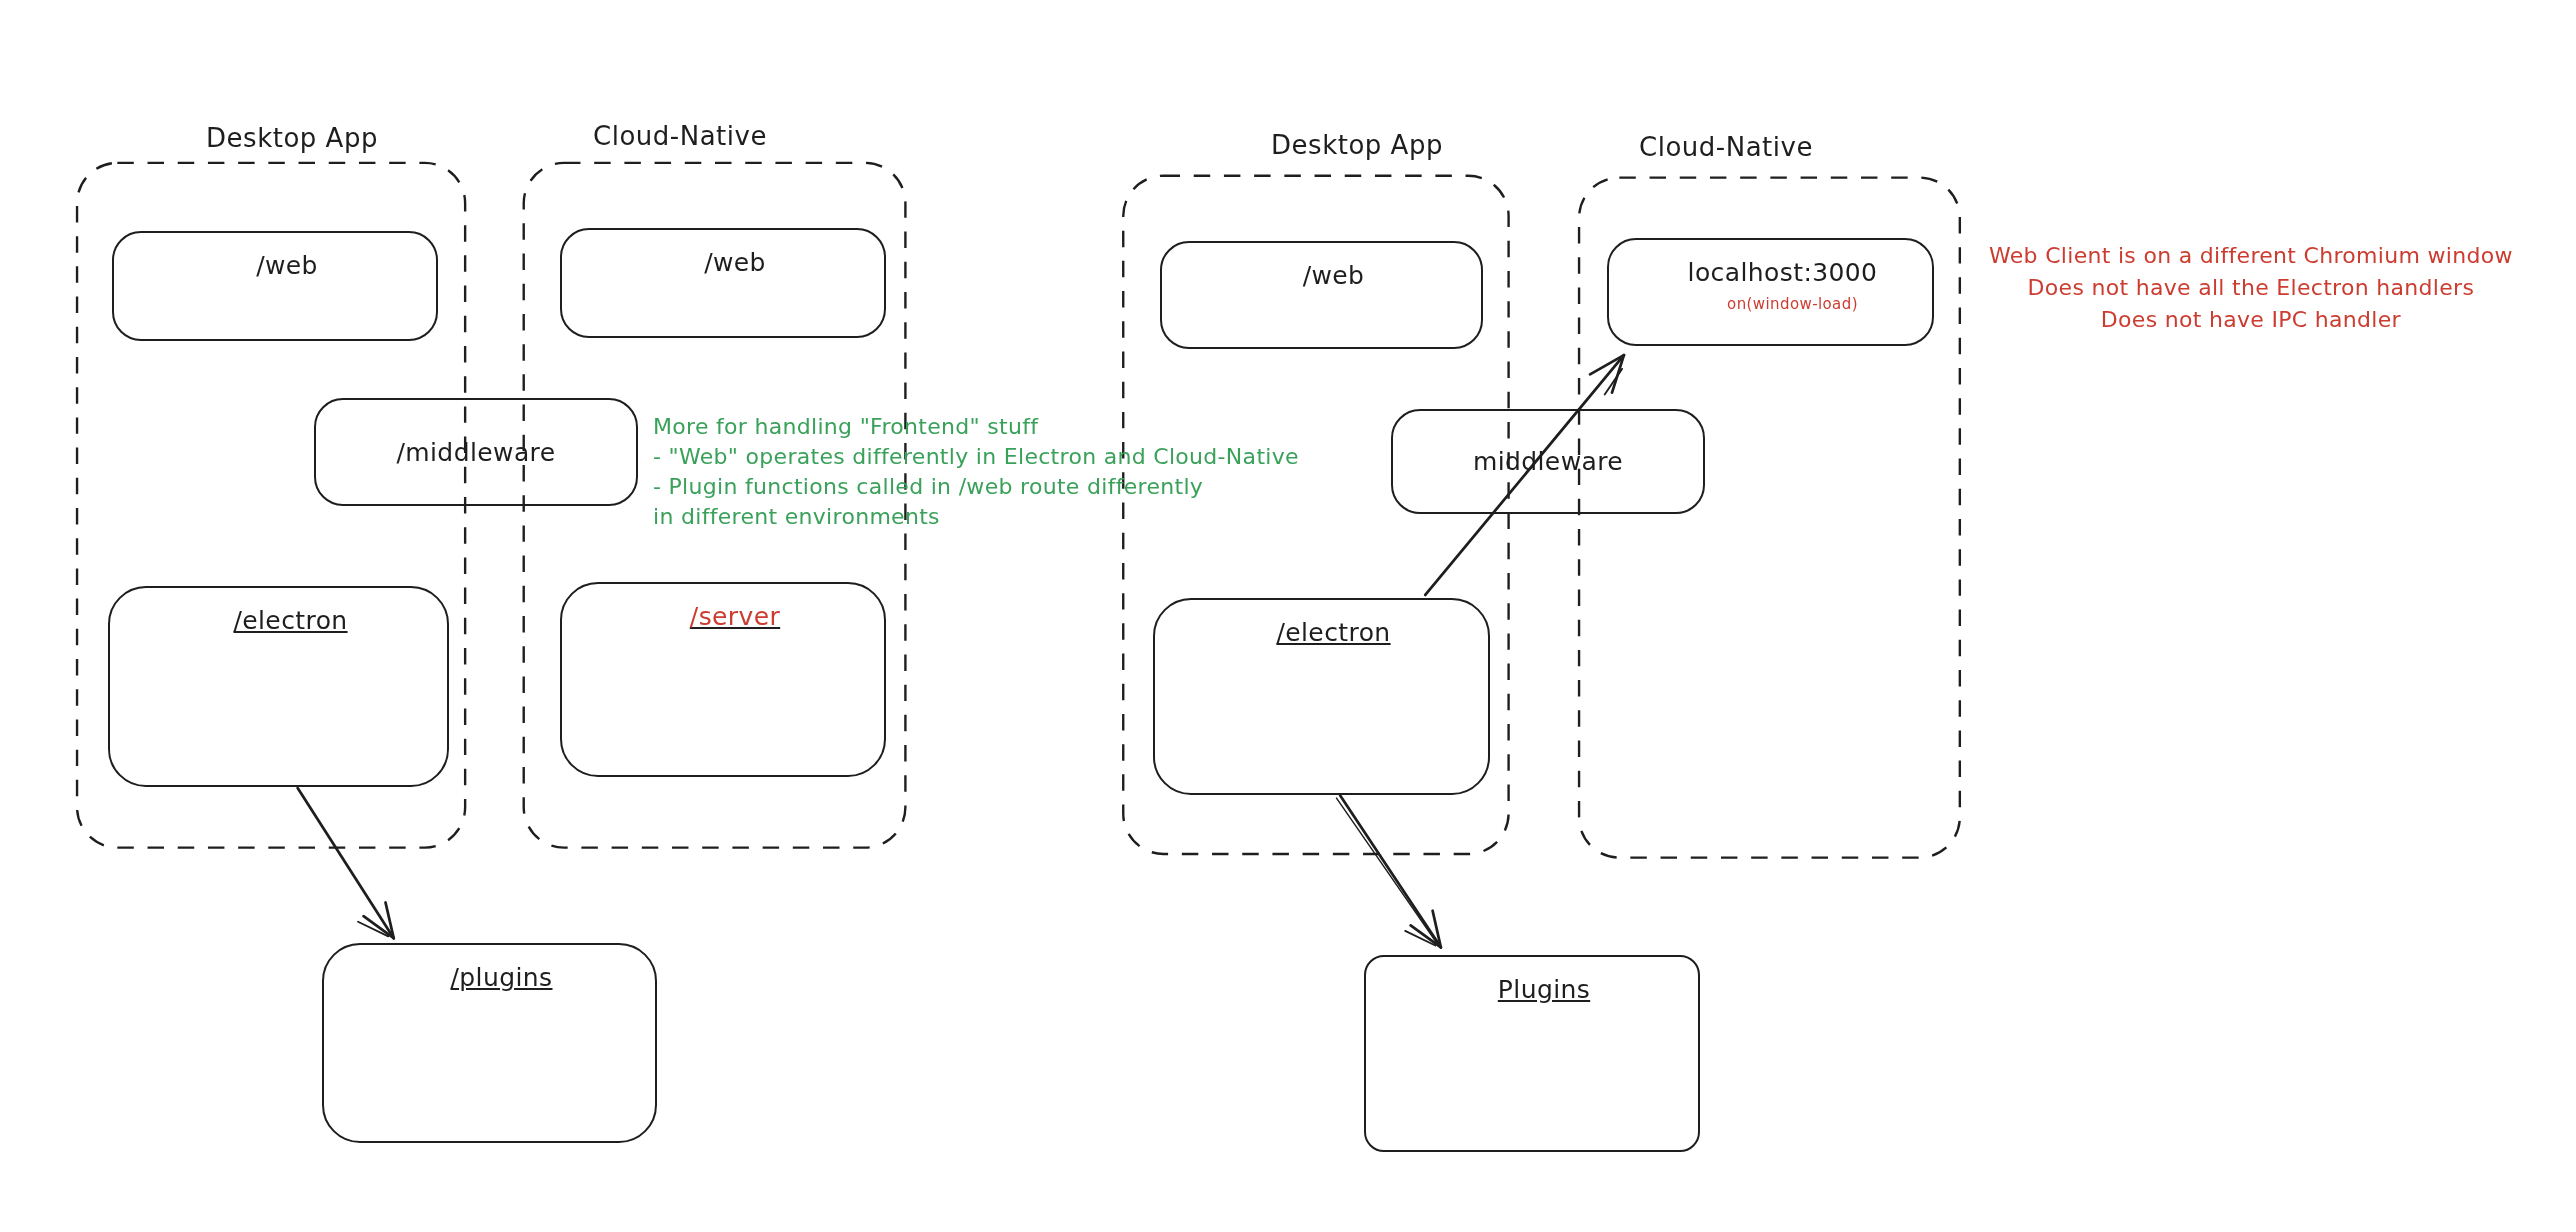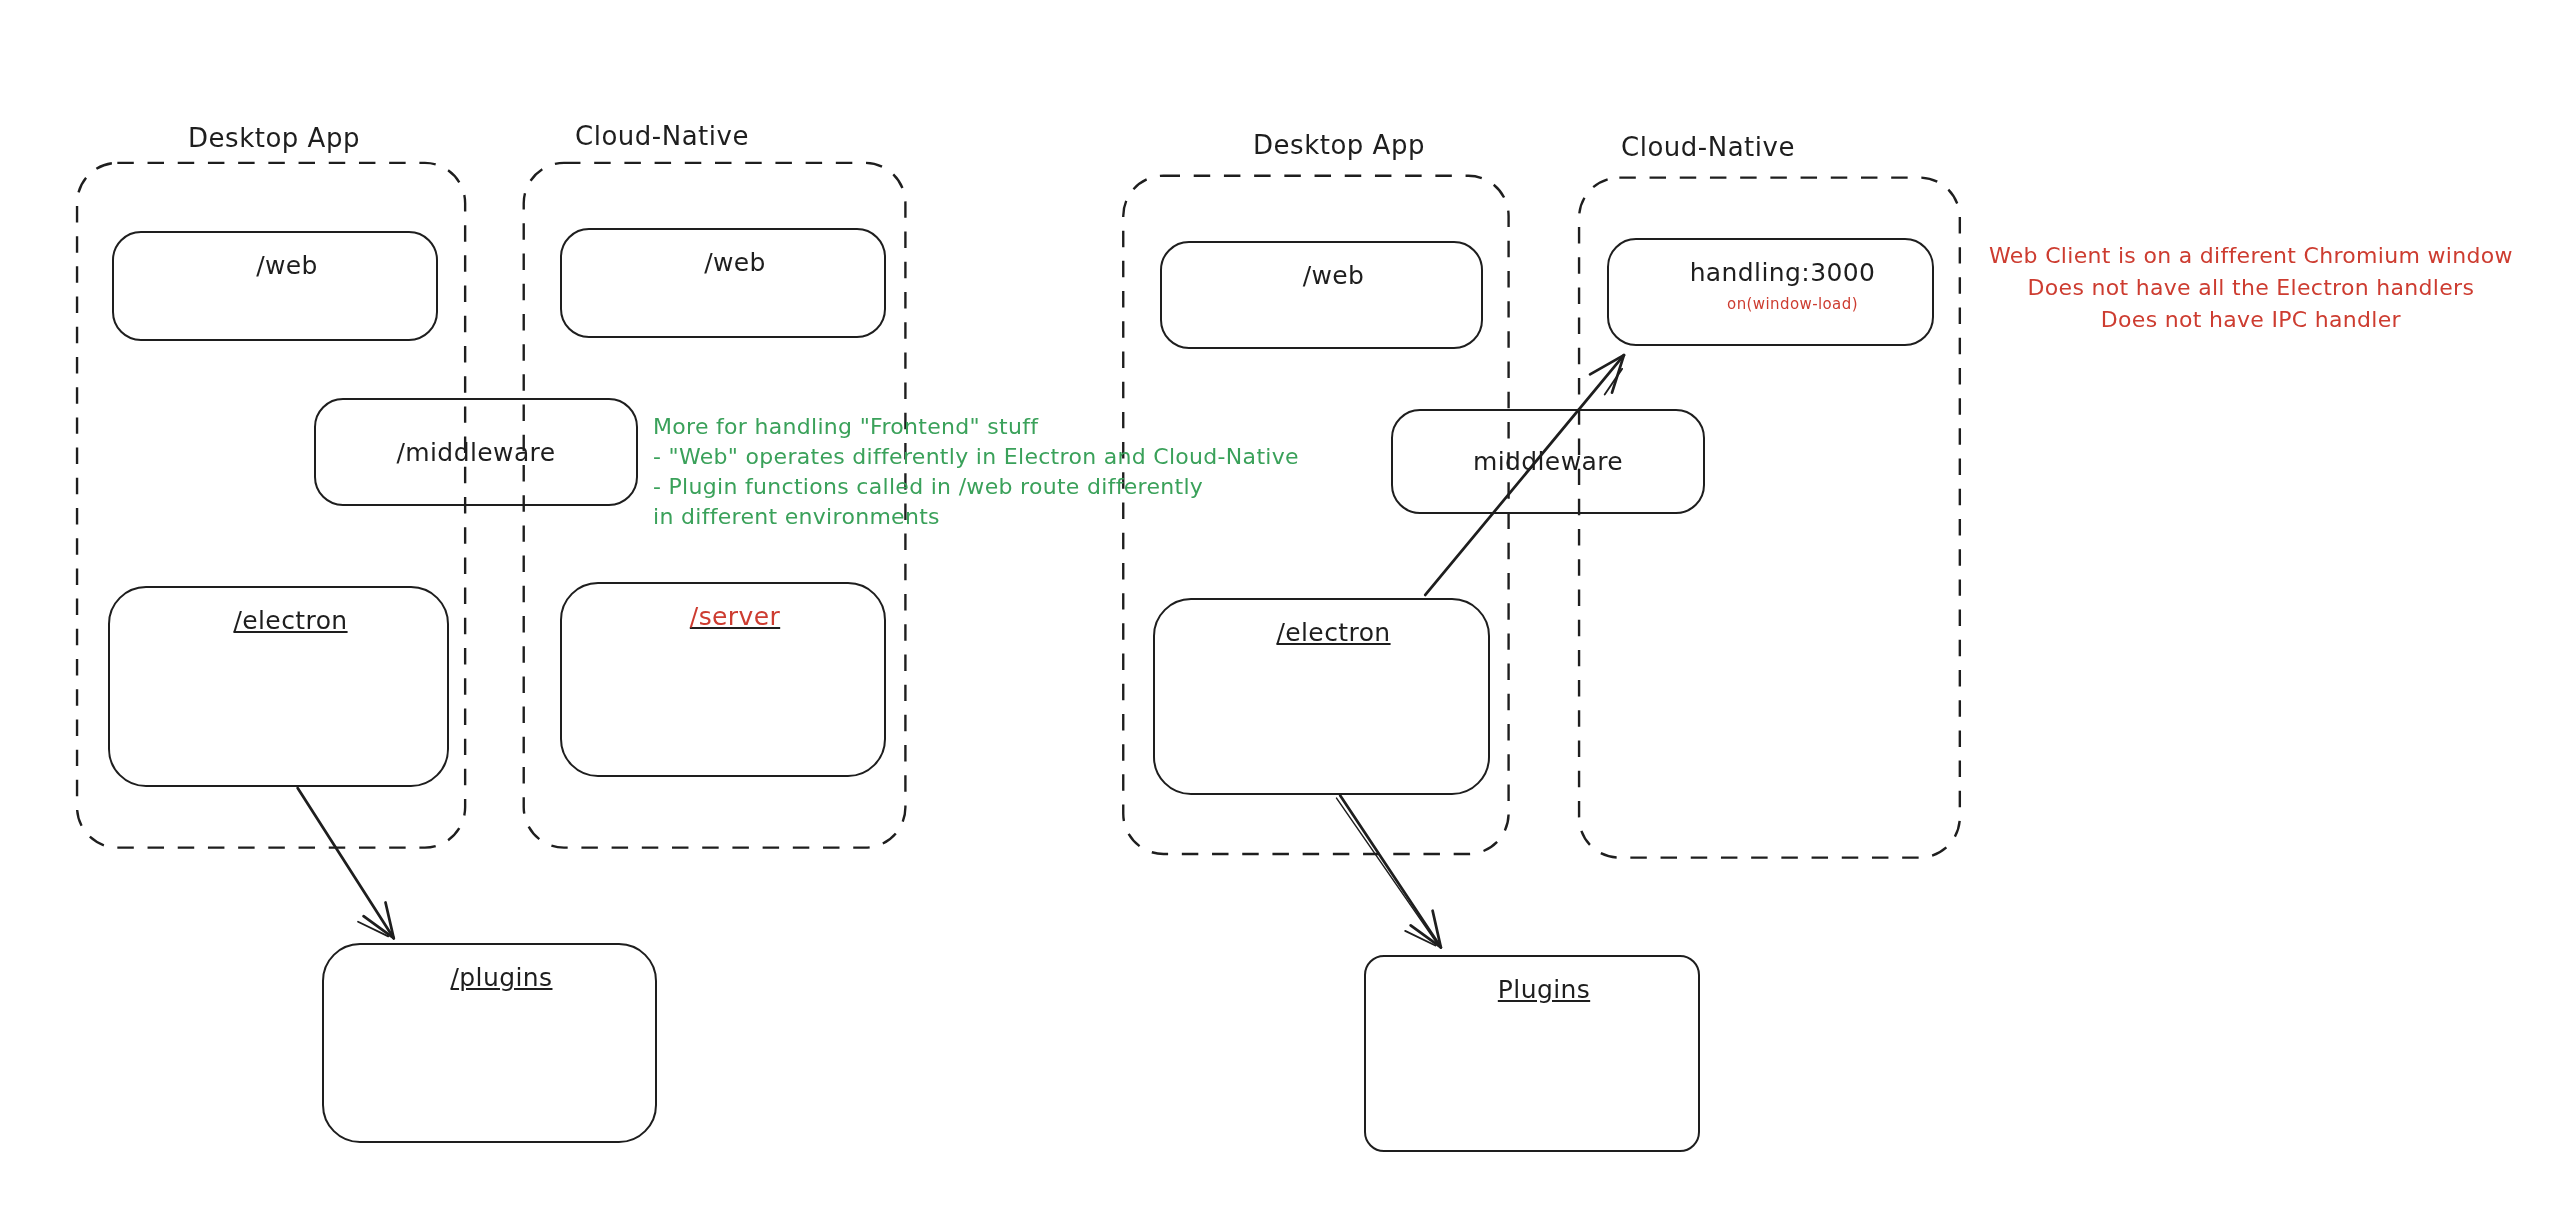--- a/index.html
+++ b/index.html
@@ -15,21 +15,21 @@
     border:2.6px solid #1e1e1e;border-radius:29px;background:transparent;
   }
   .node .lbl{
     display:block;text-align:center;font-size:25px;letter-spacing:0.4px;white-space:nowrap;
   }
   .node.top-label .lbl{margin-top:18.3px;padding-left:24px;}
   .node.center-label{display:flex;align-items:center;justify-content:center;}
   .big{border-radius:38px;text-decoration:underline;}
   .title{
     position:absolute;z-index:2;transform:translateX(-50%);
-    font-size:26px;letter-spacing:0.5px;white-space:nowrap;
+    font-size:26px;letter-spacing:0.5px;white-space:nowrap;margin-left:18px;
   }
   .note{position:absolute;z-index:2;font-size:22px;letter-spacing:0.3px;line-height:30px;white-space:nowrap;}
   .note-green{color:#3aa15a;}
   .note-red{color:#cd3c30;}
   .red-text{color:#cd3c30;}
   .sub-lbl{
     display:block;text-align:center;font-size:15px;letter-spacing:0.4px;
     margin-top:7.3px;margin-left:44px;white-space:nowrap;
   }
 </style>
@@ -79,21 +79,21 @@
     <div>- "Web" operates differently in Electron and Cloud-Native</div>
     <div>- Plugin functions called in /web route differently</div>
     <div>in different environments</div>
   </div>
 
   <div class="node top-label" style="left:1160px;top:241px;width:323px;height:108px;">
     <span class="lbl">/web</span>
   </div>
 
   <div class="node top-label" style="left:1607px;top:238px;width:327px;height:108px;">
-    <span class="lbl">handling:3000</span>
+    <span class="lbl">localhost:3000</span>
     <span class="sub-lbl red-text">on(window-load)</span>
   </div>
 
   <div class="node center-label" style="left:1348px;top:409px;width:314px;height:105px;margin-left:43px;">
     <span class="lbl">middleware</span>
   </div>
 
   <div class="node top-label big" style="left:1153px;top:598px;width:337px;height:197px;">
     <span class="lbl">/electron</span>
   </div>

